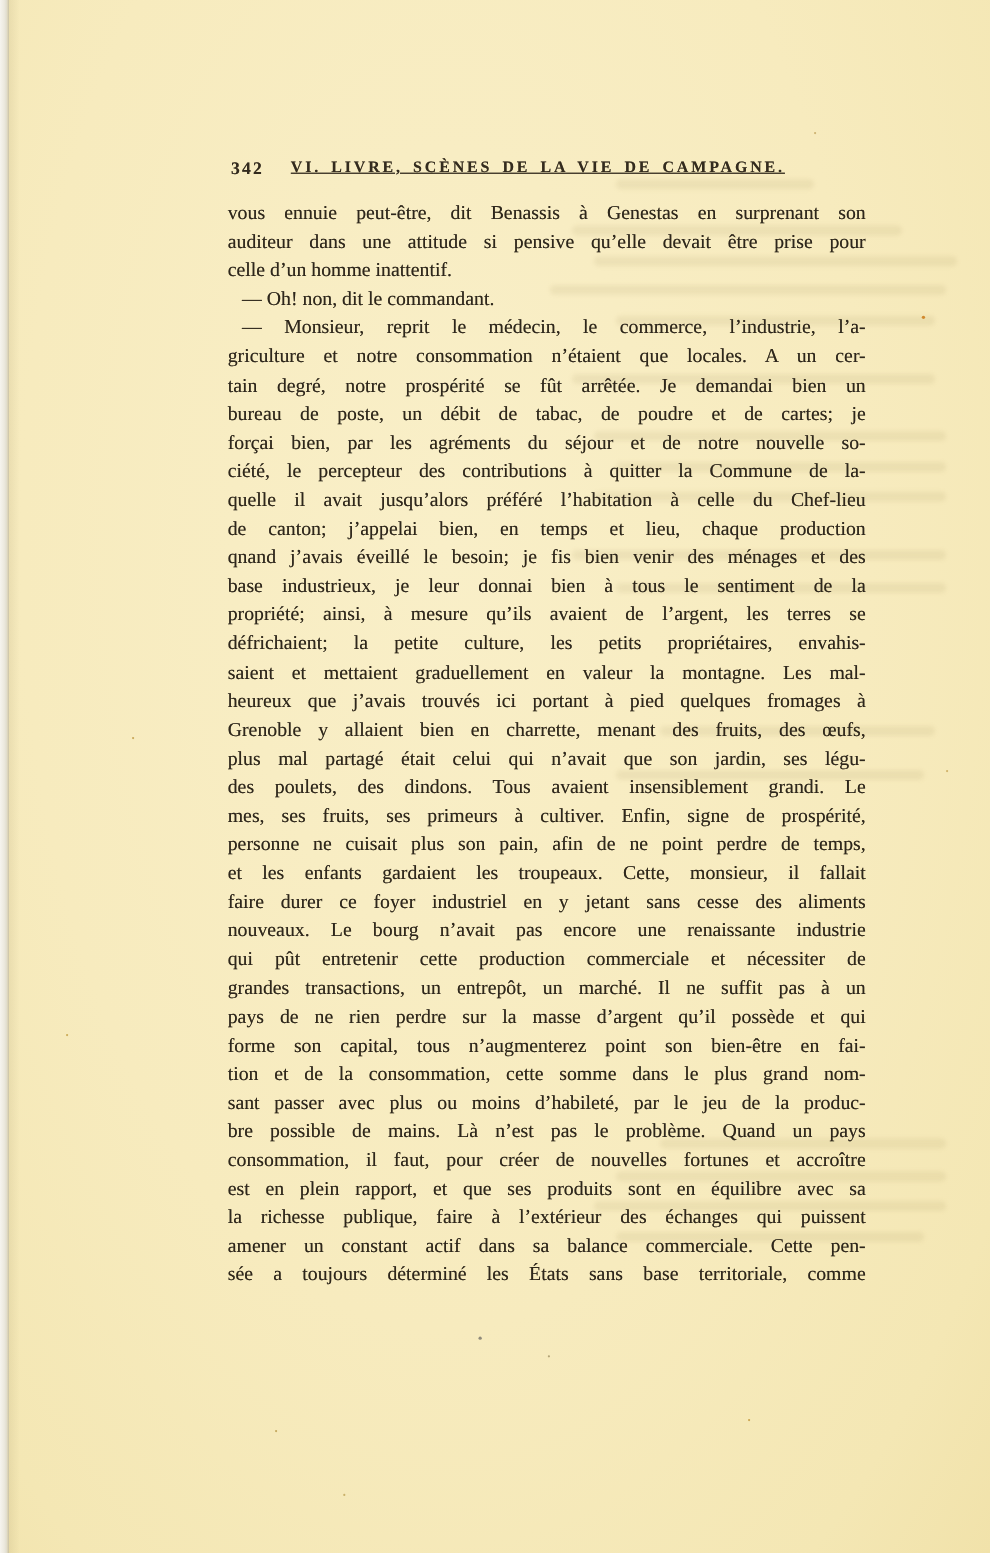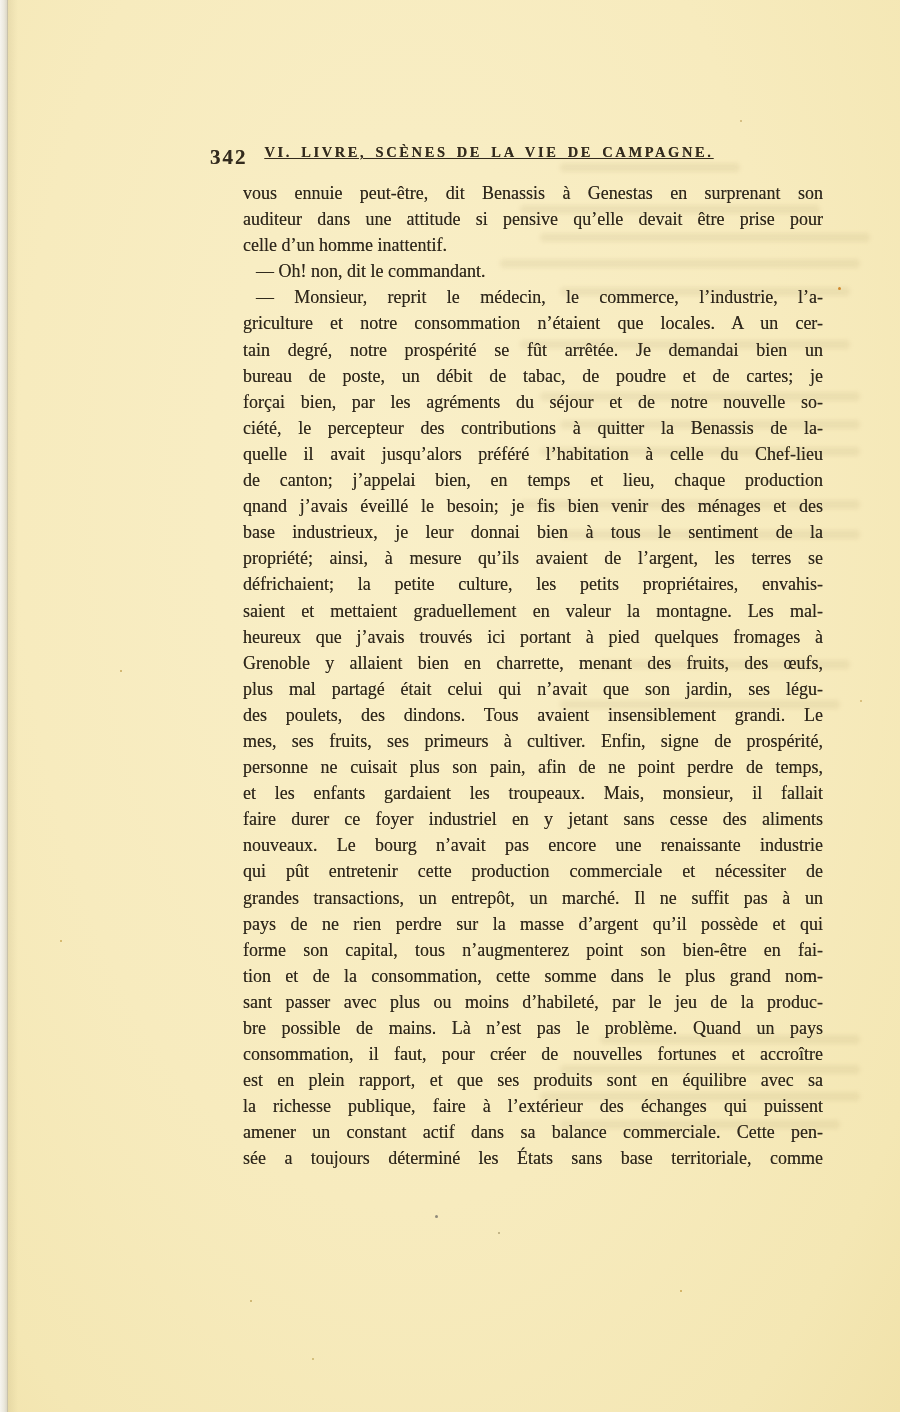--- a/index.html
+++ b/index.html
@@ -22,36 +22,35 @@
     position:absolute;left:8px;top:0;bottom:0;width:10px;
     background:linear-gradient(to right,rgba(120,105,60,0.10),rgba(120,105,60,0));
   }
   
   .running-header{
     position:absolute;top:144px;left:207px;width:580px;height:22px;
     color:#332b1e;
   }
   .page-number{
     position:absolute;left:3px;top:1px;
-    font-size:21px;font-weight:700;letter-spacing:2px;
+    font-size:16px;font-weight:700;letter-spacing:2px;
     text-shadow:0 0 0.4px rgba(45,35,20,0.55);
   }
   .running-title{
     text-align:center;transform:translateX(-8px);
     font-size:14.5px;font-weight:700;letter-spacing:2.6px;word-spacing:3px;
     text-shadow:0 0 0.4px rgba(45,35,20,0.55);
     white-space:nowrap;
     text-decoration:underline;
   }
   
   .text-block{
     position:absolute;top:180px;left:207px;width:580px;
     color:#2e271c;font-size:18px;line-height:26.1px;
     text-shadow:0 0 0.5px rgba(42,33,18,0.6);
-    margin-left:36px;
   }
   .line{
     white-space:nowrap;
     text-align:justify;
     text-align-last:justify;
     height:26.1px;
   }
   .line.indent{ text-indent:13px; }
   .line.end{ text-align-last:left; }
   
@@ -113,35 +112,35 @@
   <div class="text-block">
       <div class="line">vous ennuie peut-être, dit Benassis à Genestas en surprenant son</div>
       <div class="line">auditeur dans une attitude si pensive qu’elle devait être prise pour</div>
       <div class="line end">celle d’un homme inattentif.</div>
       <div class="line indent end">— Oh! non, dit le commandant.</div>
       <div class="line indent">— Monsieur, reprit le médecin, le commerce, l’industrie, l’a-</div>
       <div class="line">griculture et notre consommation n’étaient que locales. A un cer-</div>
       <div class="line">tain degré, notre prospérité se fût arrêtée. Je demandai bien un</div>
       <div class="line">bureau de poste, un débit de tabac, de poudre et de cartes; je</div>
       <div class="line">forçai bien, par les agréments du séjour et de notre nouvelle so-</div>
-      <div class="line">ciété, le percepteur des contributions à quitter la Benassis de la-</div>
+      <div class="line">ciété, le percepteur des contributions à quitter la Commune de la-</div>
       <div class="line">quelle il avait jusqu’alors préféré l’habitation à celle du Chef-lieu</div>
       <div class="line">de canton; j’appelai bien, en temps et lieu, chaque production</div>
       <div class="line">qnand j’avais éveillé le besoin; je fis bien venir des ménages et des</div>
       <div class="line">base industrieux, je leur donnai bien à tous le sentiment de la</div>
       <div class="line">propriété; ainsi, à mesure qu’ils avaient de l’argent, les terres se</div>
       <div class="line">défrichaient; la petite culture, les petits propriétaires, envahis-</div>
       <div class="line">saient et mettaient graduellement en valeur la montagne. Les mal-</div>
       <div class="line">heureux que j’avais trouvés ici portant à pied quelques fromages à</div>
       <div class="line">Grenoble y allaient bien en charrette, menant des fruits, des œufs,</div>
       <div class="line">plus mal partagé était celui qui n’avait que son jardin, ses légu-</div>
       <div class="line">des poulets, des dindons. Tous avaient insensiblement grandi. Le</div>
       <div class="line">mes, ses fruits, ses primeurs à cultiver. Enfin, signe de prospérité,</div>
       <div class="line">personne ne cuisait plus son pain, afin de ne point perdre de temps,</div>
-      <div class="line">et les enfants gardaient les troupeaux. Mais, monsieur, il fallait</div>
+      <div class="line">et les enfants gardaient les troupeaux. Cette, monsieur, il fallait</div>
       <div class="line">faire durer ce foyer industriel en y jetant sans cesse des aliments</div>
       <div class="line">nouveaux. Le bourg n’avait pas encore une renaissante industrie</div>
       <div class="line">qui pût entretenir cette production commerciale et nécessiter de</div>
       <div class="line">grandes transactions, un entrepôt, un marché. Il ne suffit pas à un</div>
       <div class="line">pays de ne rien perdre sur la masse d’argent qu’il possède et qui</div>
       <div class="line">forme son capital, tous n’augmenterez point son bien-être en fai-</div>
       <div class="line">tion et de la consommation, cette somme dans le plus grand nom-</div>
       <div class="line">sant passer avec plus ou moins d’habileté, par le jeu de la produc-</div>
       <div class="line">bre possible de mains. Là n’est pas le problème. Quand un pays</div>
       <div class="line">consommation, il faut, pour créer de nouvelles fortunes et accroître</div>

